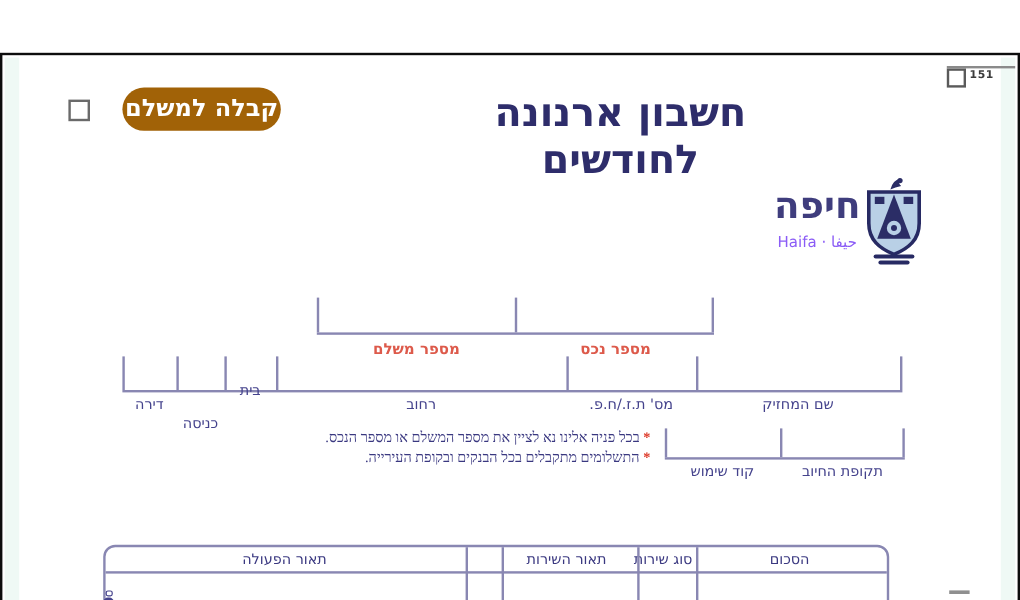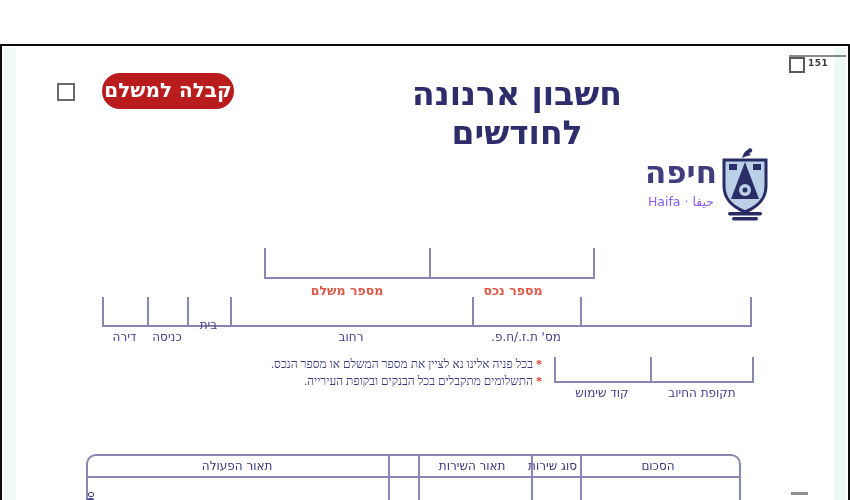--- a/index.html
+++ b/index.html
@@ -14,21 +14,21 @@
   .bottom-bar { left:0; bottom:0; width:100%; height:8px; background:#0d0d0d; }
 
   
   .corner-line { left:787px; top:9px; width:57px; height:2px; background:#8a8a8a; }
   .corner-box { left:787px; top:11px; width:16px; height:16px; border:2px solid #5a5a5a; background:#fff; }
   .corner-num { left:806px; top:12px; font-size:9px; font-weight:bold; color:#3c3c3c; letter-spacing:0.5px; }
 
   
   .badge {
     left:100px; top:27px; width:132px; height:36px; border-radius:18px;
-    background:#b91c1c; color:#ffffff; font-size:20px; font-weight:bold;
+    background:#a16207; color:#ffffff; font-size:20px; font-weight:bold;
     text-align:center; line-height:35px;
   }
   .chk { left:55px; top:37px; width:18px; height:18px; border:2px solid #6a6a6a; background:#fff; }
 
   .title {
     left:350px; top:28px; width:330px; text-align:center;
     font-size:33px; font-weight:bold; color:#2e2d6b;
   }
 
   
@@ -120,24 +120,25 @@
 
   <div class="abs bline" style="left:100px; top:279px; width:650px;"></div>
   <div class="abs btick" style="left:100px; top:251px; height:28px;"></div>
   <div class="abs btick" style="left:145px; top:251px; height:28px;"></div>
   <div class="abs btick" style="left:185px; top:251px; height:28px;"></div>
   <div class="abs btick" style="left:228px; top:251px; height:28px;"></div>
   <div class="abs btick" style="left:470px; top:251px; height:28px;"></div>
   <div class="abs btick" style="left:578px; top:251px; height:28px;"></div>
   <div class="abs btick" style="left:748px; top:251px; height:28px;"></div>
   <div class="abs blabel-navy rtl" style="left:100px; top:284px; width:45px;">דירה</div>
-  <div class="abs blabel-navy rtl" style="left:145px; top:284px; width:40px;">כניסה</div>
+  <div class="abs blabel-navy rtl" style="left:145px; top:300px; width:40px;">כניסה</div>
   <div class="abs blabel-navy rtl" style="left:185px; top:272px; width:43px;">בית</div>
   <div class="abs blabel-navy rtl" style="left:228px; top:284px; width:242px;">רחוב</div>
   <div class="abs blabel-navy rtl" style="left:470px; top:284px; width:108px;">מס' ת.ז./ח.פ.</div>
+  <div class="abs blabel-navy rtl" style="left:578px; top:284px; width:170px;">שם המחזיק</div>
 
   <div class="abs notes">
     <div><span class="mark">*</span><span>בכל פניה אלינו נא לציין את מספר המשלם או מספר הנכס.</span></div>
     <div><span class="mark">*</span><span>התשלומים מתקבלים בכל הבנקים ובקופת העירייה.</span></div>
   </div>
 
   <div class="abs bline" style="left:552px; top:335px; width:200px;"></div>
   <div class="abs btick" style="left:552px; top:311px; height:24px;"></div>
   <div class="abs btick" style="left:648px; top:311px; height:24px;"></div>
   <div class="abs btick" style="left:750px; top:311px; height:24px;"></div>

